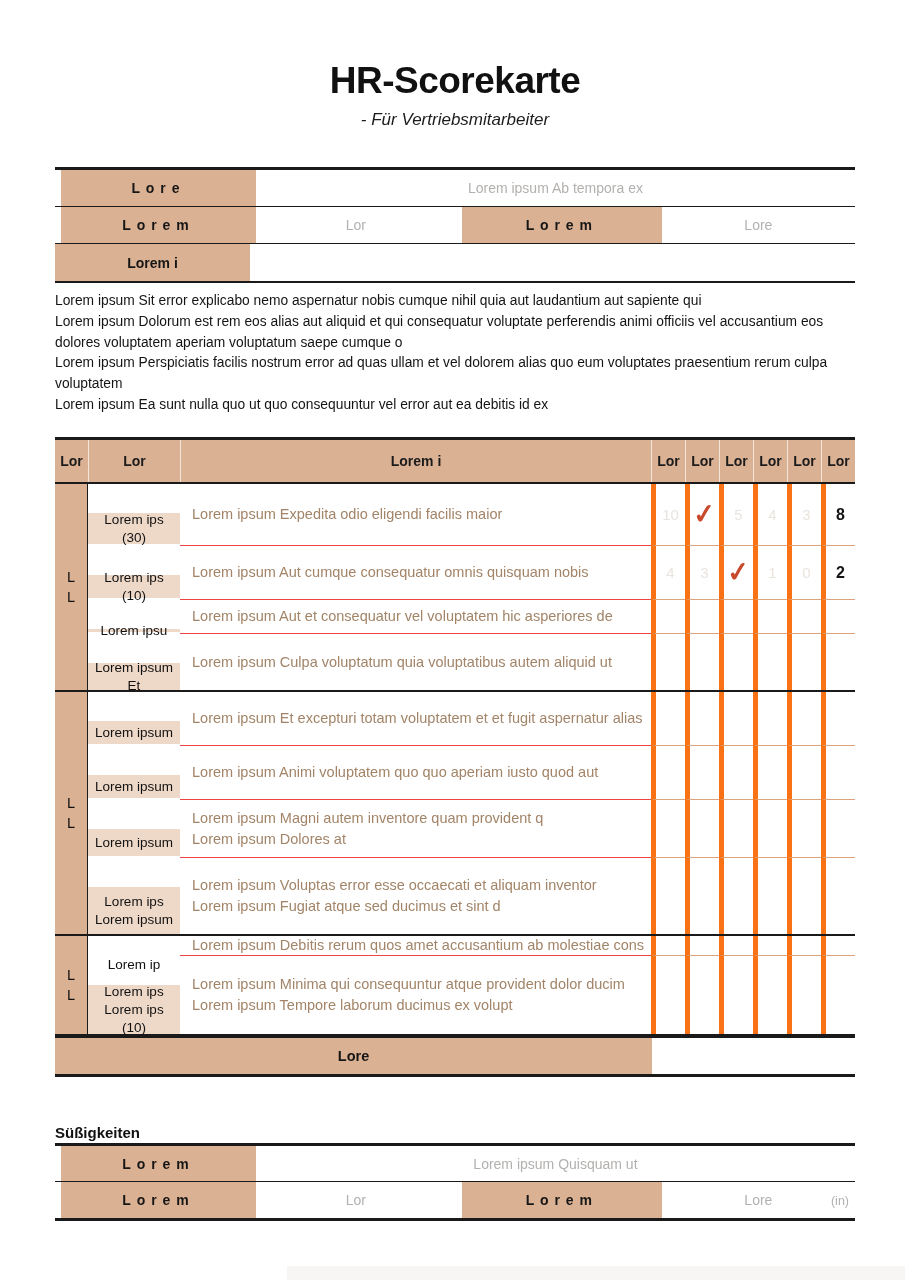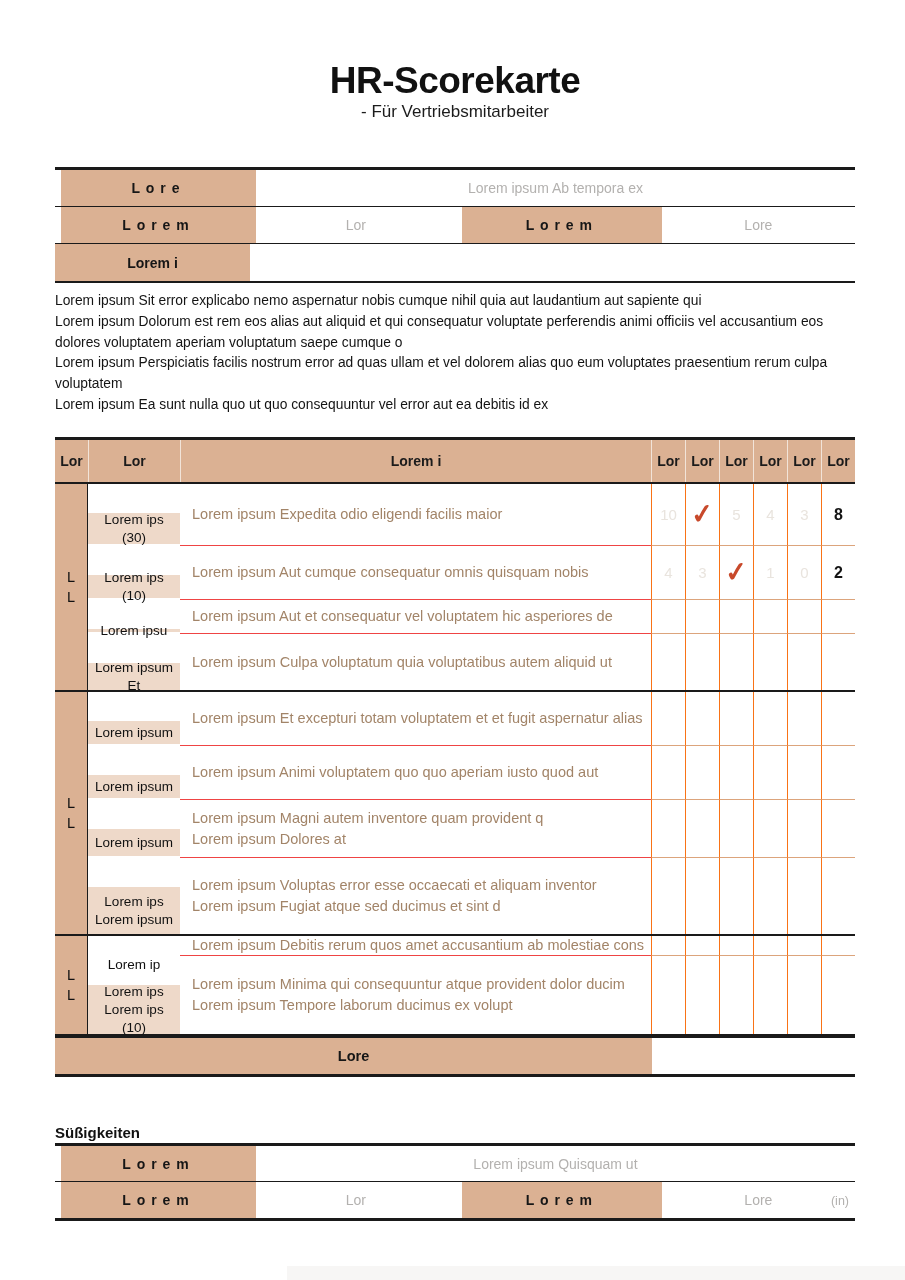--- a/index.html
+++ b/index.html
@@ -9,21 +9,21 @@
     background: #ffffff;
     font-family: "Liberation Sans", sans-serif;
     color: #111;
     overflow: hidden;
   }
   .content { position: absolute; left: 55px; width: 800px; }
 
   
   .title-block { top: 60px; text-align: center; }
   .title { font-size: 37px; font-weight: 800; letter-spacing: -0.5px; color: #111; }
-  .subtitle { margin-top: 0; font-size: 17px; color: #1c1c1c; }
+  .subtitle { margin-top: 8px; font-size: 17px; color: #1c1c1c; font-style: italic; }
 
   
   .info-table { top: 167px; border-top: 3px solid #1a1a1a; border-bottom: 2px solid #1a1a1a; }
   .info-row { display: flex; height: 37px; border-bottom: 1px solid #1a1a1a; }
   .info-row:last-child { border-bottom: none; }
   .cell { display: flex; align-items: center; justify-content: center; }
   .tan { background: #dbb193; }
   .lbl { font-size: 14px; font-weight: bold; color: #161616; }
   .sp { letter-spacing: 0.42em; margin-left: 0.42em; }
   .gray { color: #b3b1af; font-size: 14px; }
@@ -60,21 +60,21 @@
     border-bottom: 2px solid #ffffff;
     margin-top: 29px;
   }
   .srow .row-content {
     flex: 1; display: flex; flex-direction: column; justify-content: center;
     padding-left: 12px; font-size: 14.5px; line-height: 21px; color: #a28468;
     border-bottom: 1px solid #ef4444; background: #fff;
   }
   .srow .num {
     width: 34px; display: flex; align-items: center; justify-content: center;
-    border-left: 1px solid #f97316; border-bottom: 1px solid #dca47c;
+    border-left: 5px solid #f97316; border-bottom: 1px solid #dca47c;
     font-size: 15px; color: #e9e4de; background: #fff;
   }
   .srow .num.total { font-size: 16px; font-weight: bold; color: #141414; }
   .srow:last-child .row-label, .srow:last-child .row-content, .srow:last-child .num { border-bottom: none; }
   .check { font-size: 27px; font-weight: bold; color: #c8492b; transform: rotate(-6deg); line-height: 1; }
 
   .h62 { height: 62px; } .h54 { height: 54px; } .h34 { height: 34px; } .h56 { height: 56px; }
   .h58 { height: 58px; } .h76 { height: 76px; } .h33 { height: 20px; } .h78 { height: 78px; }
 
   .sc-footer { display: flex; height: 38px; border-top: 2px solid #1a1a1a; }

